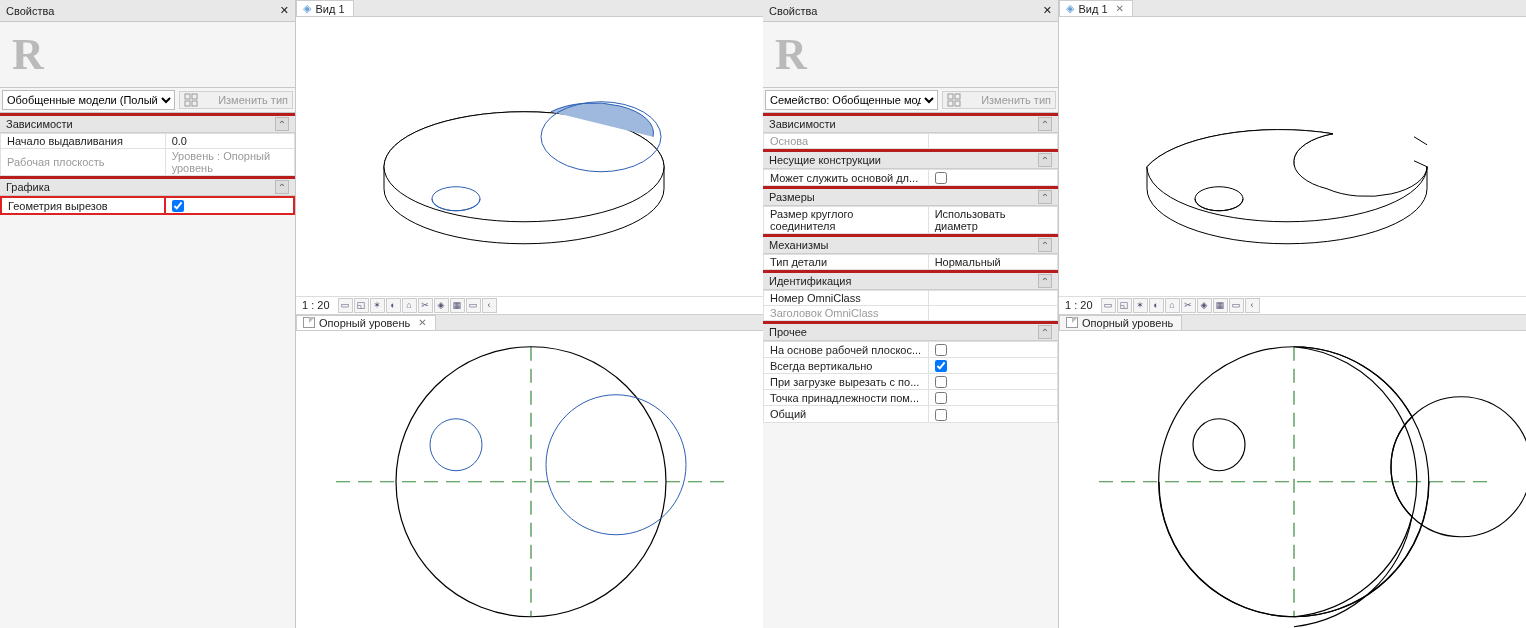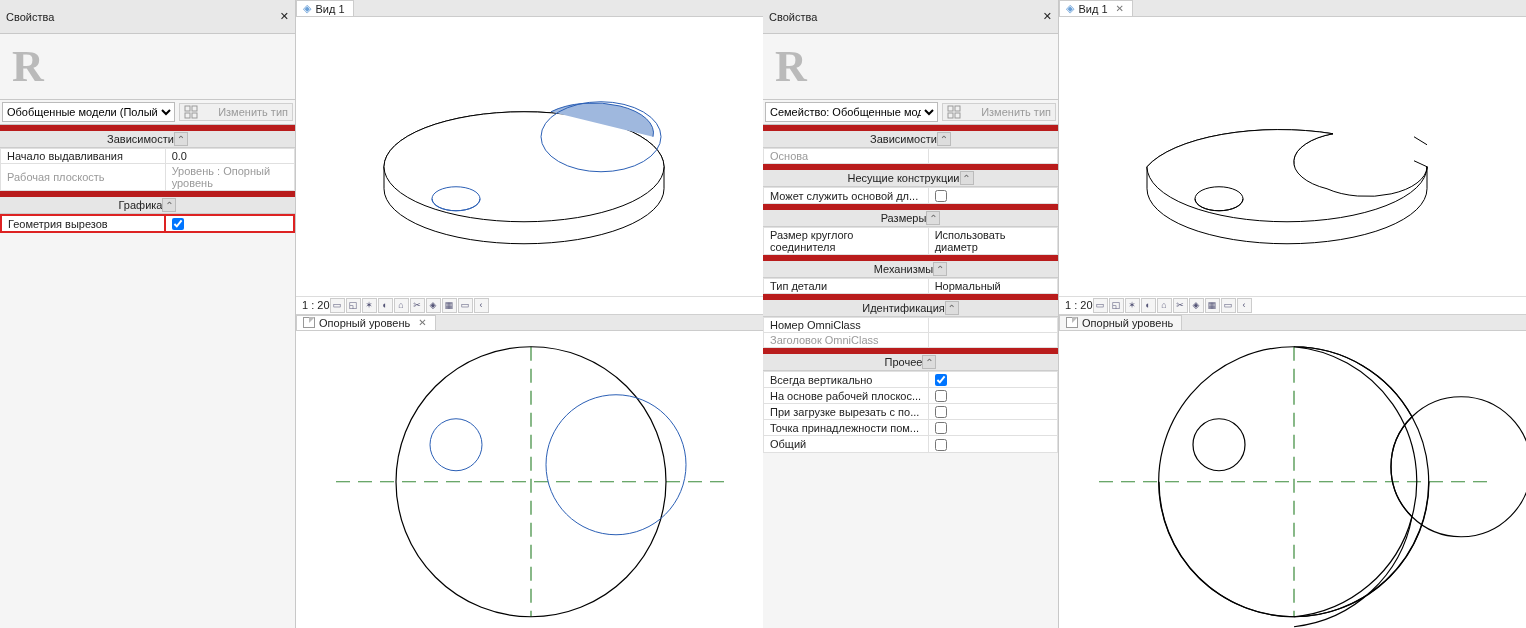--- a/index.html
+++ b/index.html
@@ -2,29 +2,29 @@
 <html><head>
 <meta charset="utf-8">
 <style>
   *{box-sizing:border-box;}
   body{margin:0;font-family:"Segoe UI",Tahoma,sans-serif;font-size:11px;color:#222;background:#fff;overflow:hidden;}
   .root{display:flex;width:1526px;height:628px;}
   .half{display:flex;width:50%;height:100%;position:relative;}
 
   
   .props{width:296px;height:100%;background:#f5f5f5;border-right:1px solid #c8c8c8;display:flex;flex-direction:column;}
-  .panel-title{display:flex;align-items:center;justify-content:space-between;padding:10px 6px;background:#e8e8e8;border-bottom:1px solid #c8c8c8;font-size:11px;}
+  .panel-title{display:flex;align-items:center;justify-content:space-between;padding:4px 6px;background:#e8e8e8;border-bottom:1px solid #c8c8c8;font-size:11px;}
   .panel-title .close{font-family:Arial;cursor:pointer;}
   .logo-row{padding:6px;height:66px;border-bottom:1px solid #c8c8c8;background:#f5f5f5;display:flex;align-items:center;}
   .logo-r{font-family:Georgia,serif;font-size:44px;font-weight:bold;color:#bababa;line-height:1;padding-left:6px;}
   .type-row{display:flex;align-items:center;padding:2px 2px;border-bottom:1px solid #c8c8c8;background:#f5f5f5;gap:4px;}
   .type-sel{flex:1;min-width:0;font-size:11px;height:20px;border:1px solid #bbb;background:#fff;}
   .edit-type{display:flex;align-items:center;gap:20px;font-size:11px;color:#9a9a9a;border:1px solid #d0d0d0;background:#f0f0f0;padding:1px 4px;white-space:nowrap;}
   .edit-type svg{display:block;}
-  .grp-head{display:flex;align-items:center;justify-content:center;background:#e6e6e6;border-top:6px solid #b91c1c;border-bottom:1px solid #ccc;padding:1px 6px;font-size:11px;}
+  .grp-head{display:flex;align-items:center;justify-content:space-between;background:#e6e6e6;border-top:3px solid #b91c1c;border-bottom:1px solid #ccc;padding:1px 6px;font-size:11px;}
   .chev{width:14px;height:14px;background:#ddd;border:1px solid #bbb;display:flex;align-items:center;justify-content:center;font-size:10px;color:#666;}
   table.grid{width:100%;border-collapse:collapse;}
   table.grid td{border:1px solid #e0e0e0;padding:1px 6px;font-size:11px;background:#fff;height:15px;}
   table.grid td.label{width:56%;}
   table.grid td.val{width:44%;}
   td.muted{color:#9a9a9a;}
   .row-hl td{border:2px solid #d22 !important;}
   .cb{width:12px;height:12px;vertical-align:middle;margin:0;}
   .props-blank{flex:1;background:#f5f5f5;}
 
@@ -32,21 +32,21 @@
   .views{flex:1;display:flex;flex-direction:column;position:relative;background:#fff;}
   .vt{display:flex;align-items:center;background:#e8e8e8;border-bottom:1px solid #ccc;}
   .tab{display:flex;align-items:center;gap:4px;background:#f6f6f6;border:1px solid #ccc;border-bottom:none;padding:1px 8px 1px 6px;font-size:11px;margin-right:2px;}
   .tab.active{background:#fff;}
   .tab .x{color:#777;font-size:10px;cursor:pointer;margin-left:4px;}
   .cube-ico{color:#6aa0d8;font-size:11px;}
   .sheet-ico{width:12px;height:11px;border:1px solid #999;background:#fff;position:relative;}
   .sheet-ico:before{content:"";position:absolute;right:-1px;top:-1px;border:3px solid transparent;border-left-color:#bbb;border-top-color:#bbb;}
   .canvas{flex:1;position:relative;overflow:hidden;background:#fff;}
   .canvas svg{position:absolute;inset:0;width:100%;height:100%;}
-  .status{position:absolute;left:0;right:0;bottom:0;display:flex;align-items:center;padding:1px 6px;font-size:11px;background:#fff;border-top:1px solid #ddd;margin-top:28px;}
+  .status{position:absolute;left:0;right:0;bottom:0;display:flex;align-items:center;gap:8px;padding:1px 6px;font-size:11px;background:#fff;border-top:1px solid #ddd;margin-top:28px;}
   .icon-strip{display:flex;gap:1px;align-items:center;}
   .mini{width:15px;height:15px;border:1px solid #ccc;background:#f5f5f5;display:flex;align-items:center;justify-content:center;font-size:9px;color:#557;}
   .canvas-top{height:300px;border-bottom:1px solid #d0d0d0;}
   .canvas-bot{flex:1;text-decoration:underline;}
 </style>
 </head>
 <body>
 
 <div class="root">
 
@@ -262,26 +262,26 @@
       </tbody>
         </table>
 
       <div class="grp-head">
           <span>Прочее</span>
           <span class="chev">⌃</span>
         </div>
       <table class="grid">
         <tbody>
             <tr>
+              <td class="label">На основе рабочей плоскос...</td>
+              <td class="val"><input type="checkbox" class="cb" style=""></td>
+            </tr>
+        <tr>
               <td class="label">Всегда вертикально</td>
               <td class="val"><input type="checkbox" class="cb" checked="" style=""></td>
-            </tr>
-        <tr>
-              <td class="label">На основе рабочей плоскос...</td>
-              <td class="val"><input type="checkbox" class="cb" style=""></td>
             </tr>
         <tr>
               <td class="label">При загрузке вырезать с по...</td>
               <td class="val"><input type="checkbox" class="cb" style=""></td>
             </tr>
         <tr>
               <td class="label">Точка принадлежности пом...</td>
               <td class="val"><input type="checkbox" class="cb" style=""></td>
             </tr>
         <tr>

